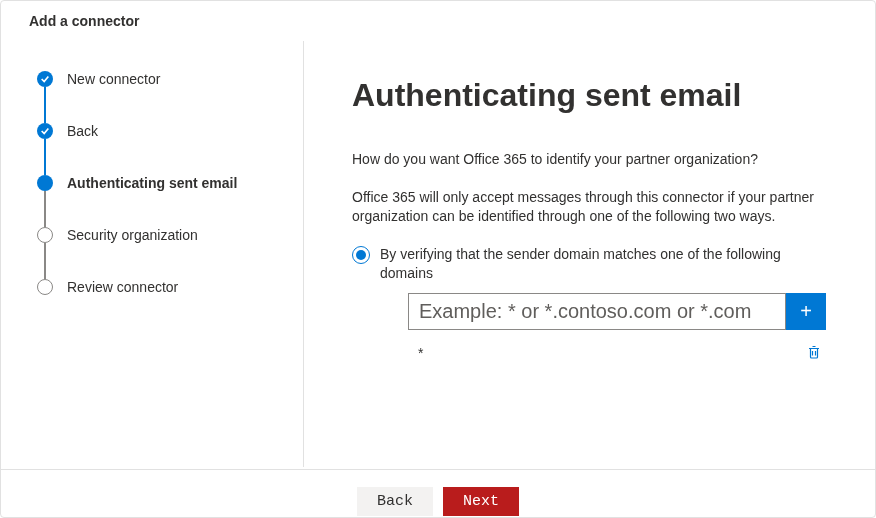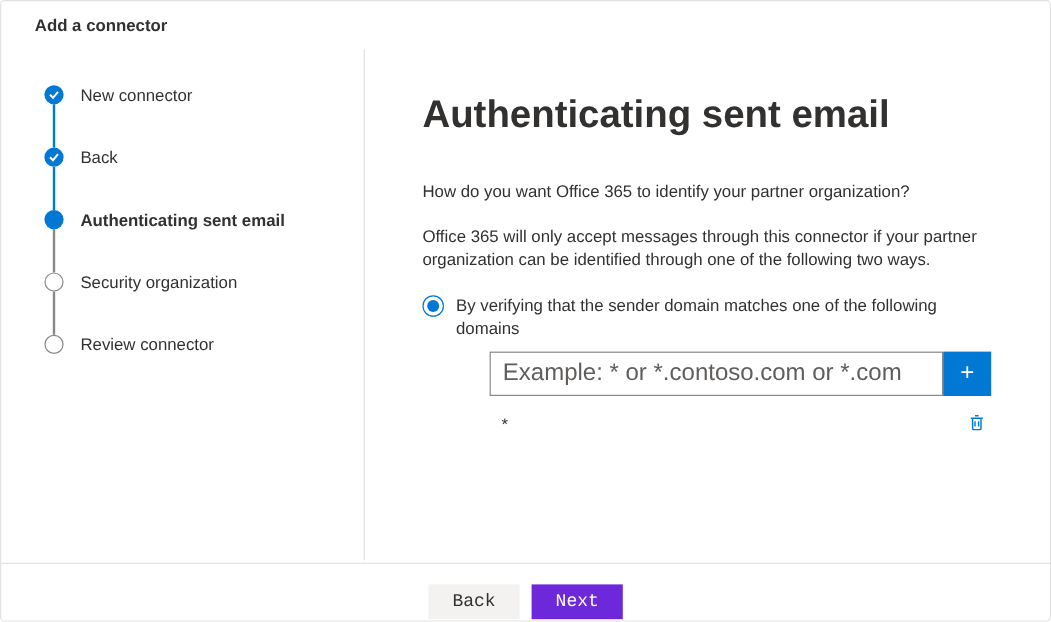--- a/index.html
+++ b/index.html
@@ -30,21 +30,21 @@
     .domain-input { flex: 1; border: 1px solid #8a8886; padding: 6px 10px; font-size: 20px; font-family: inherit; outline: none; }
     .domain-input::placeholder { color: #605e5c; }
     .add-btn { width: 40px; background: #0078d4; border: none; cursor: pointer; display: flex; align-items: center; justify-content: center; color: #fff; font-size: 20px; }
     .domain-row { display: flex; align-items: center; margin-top: 10px; margin-left: 28px; width: 418px; }
     .domain-value { flex: 1; padding-left: 10px; font-size: 14px; color: #323130; }
     .delete-btn { background: none; border: none; cursor: pointer; color: #0078d4; padding: 4px; }
     .delete-btn svg { width: 16px; height: 16px; }
     .footer { position: absolute; bottom: 0; left: 0; right: 0; height: 48px; display: flex; align-items: center; justify-content: center; gap: 10px; border-top: 1px solid #e1e1e1; }
     .btn { padding: 6px 20px; font-size: 15px; font-family: Liberation Mono, monospace; border: none; cursor: pointer; margin-top: 16px; }
     .btn-back { background: #f3f2f1; color: #323130; }
-    .btn-next { background: #6d28d9; color: #fff; }
+    .btn-next { background: #b91c1c; color: #fff; }
   </style>
 </head>
 <body>
 
 <div class="header">Add a connector</div>
 
 <div class="container">
   <div class="sidebar">
     <div class="step">
       <div class="step-circle completed">

